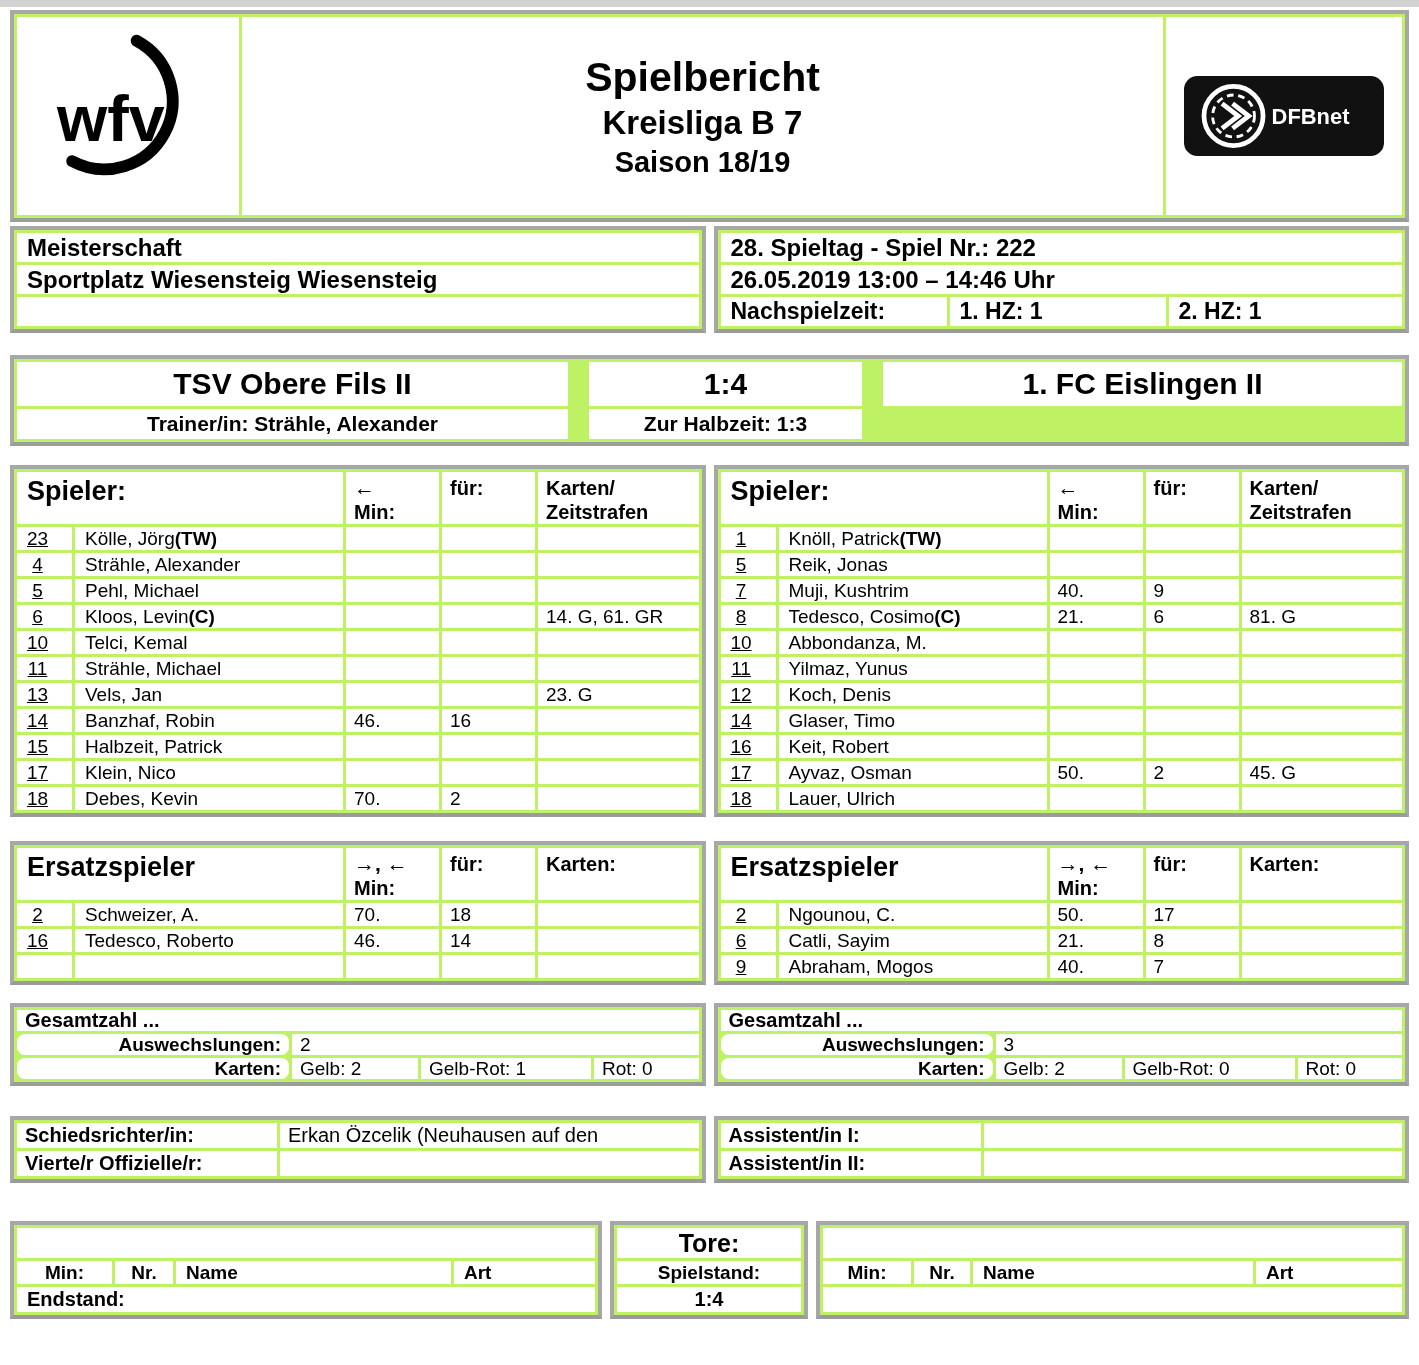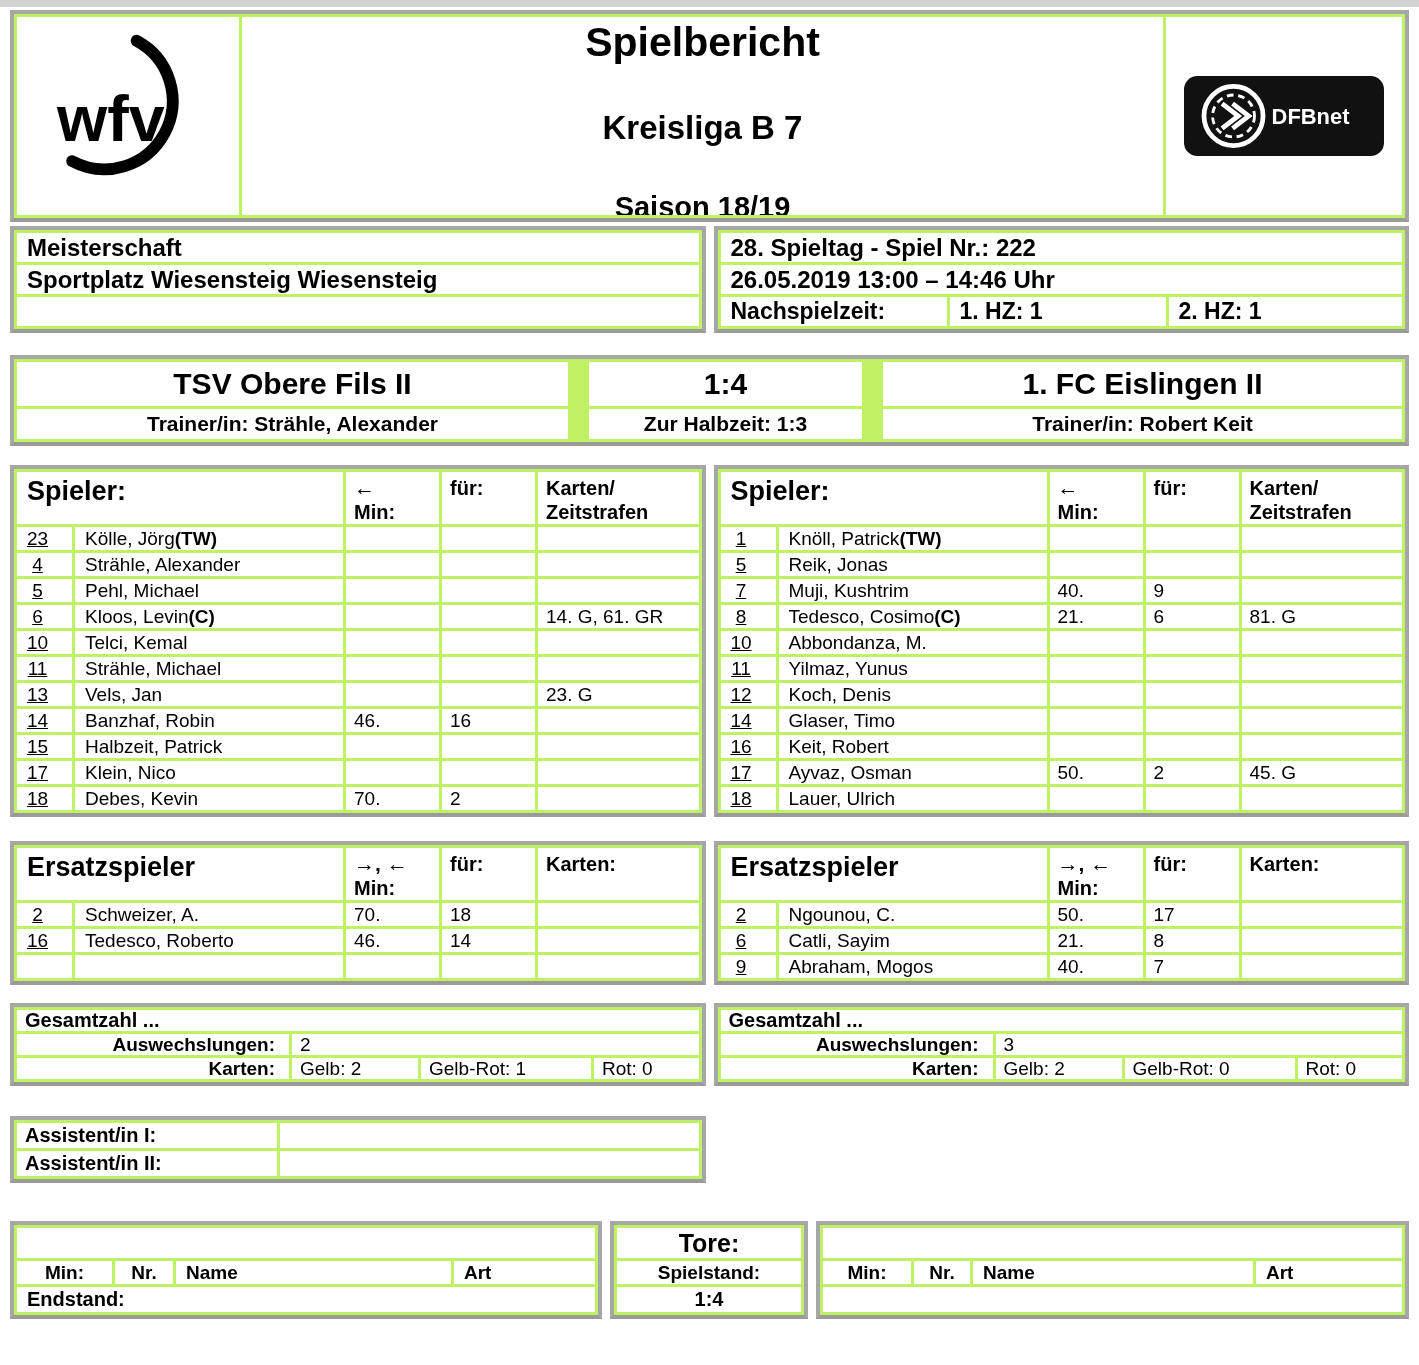--- a/index.html
+++ b/index.html
@@ -21,21 +21,21 @@
     display:flex; flex-direction:column; gap:3px;
   }
   .cell { background:#fff; overflow:hidden; white-space:nowrap; }
 
   
   .header-frame {
     display:grid; grid-template-columns: 222px 1fr 236px; gap:3px;
     height: 212px; margin-bottom: 4px;
   }
   .logo-cell { display:flex; align-items:center; justify-content:center; }
-  .title-cell { display:flex; flex-direction:column; align-items:center; justify-content:space-between;gap:40px; }
+  .title-cell { display:flex; flex-direction:column; align-items:center; justify-content:center; }
   .title-l1 { font-size:41px; font-weight:bold; line-height:50px; }
   .title-l2 { font-size:33px; font-weight:bold; line-height:42px; }
   .title-l3 { font-size:29px; font-weight:bold; line-height:36px; }
   .dfb-cell { display:flex; align-items:center; justify-content:center; }
 
   
   .two-col { display:grid; grid-template-columns:1fr 1fr; gap:8px; }
 
   
   .info-band { margin-bottom:22px; }
@@ -61,21 +61,21 @@
   .pname { padding-left:10px; }
   .pval { padding-left:8px; }
   .arrow-line { font-size:21px; line-height:24px; }
 
   
   .totals-band { margin-bottom:30px; }
   .trow1 { height:21px; line-height:21px; font-size:20px; font-weight:bold; padding-left:8px; }
   .tgrid2 { display:grid; grid-template-columns:272px 1fr; gap:3px; height:21px; }
   .tgrid4 { display:grid; grid-template-columns:272px 126px 170px 1fr; gap:3px; height:21px; }
   .tgrid2 .cell, .tgrid4 .cell { line-height:21px; font-size:19px; padding-left:8px; }
-  .lbl-r { text-align:right; font-weight:bold; padding-right:14px; }
+  .lbl-r { text-align:right; font-weight:bold; padding-right:8px;border-radius:8px; }
 
   
   .officials-band { margin-bottom:38px; }
   .orow { display:grid; grid-template-columns:260px 1fr; gap:3px; height:25px; }
   .orow .cell { line-height:25px; font-size:20px; padding-left:8px; }
   .orow .olbl { font-weight:bold; }
 
   
   .tore-grid { display:grid; grid-template-columns:592px 198px 1fr; gap:8px; }
   .tore-r1 { height:30px; }
@@ -137,21 +137,20 @@
 
   <section class="frame score-frame">
     <div class="score-row score-r1">
       <div class="cell">TSV Obere Fils II</div>
       <div class="cell">1:4</div>
       <div class="cell">1. FC Eislingen II</div>
     </div>
     <div class="score-row score-r2">
       <div class="cell">Trainer/in: Strähle, Alexander</div>
       <div class="cell">Zur Halbzeit: 1:3</div>
-      <div class="cell">Trainer/in: Robert Keit</div>
     </div>
   </section>
 
   <div class="two-col players-band">
     <section class="frame">
       <div class="prow phead">
         <div class="cell main-h">Spieler:</div>
         <div class="cell">
             <div class="arrow-line">←</div>
             <div>Min:</div>
@@ -453,20 +452,30 @@
         <div class="cell">Gelb: 2</div>
         <div class="cell">Gelb-Rot: 0</div>
         <div class="cell">Rot: 0</div>
       </div>
     </section>
   </div>
 
   <div class="two-col officials-band">
     <section class="frame">
       <div class="orow">
+        <div class="cell olbl">Schiedsrichter/in:</div>
+        <div class="cell">Erkan Özcelik (Neuhausen auf den</div>
+      </div>
+      <div class="orow">
+        <div class="cell olbl">Vierte/r Offizielle/r:</div>
+        <div class="cell"></div>
+      </div>
+    </section>
+    <section class="frame">
+      <div class="orow">
         <div class="cell olbl">Assistent/in I:</div>
         <div class="cell"></div>
       </div>
       <div class="orow">
         <div class="cell olbl">Assistent/in II:</div>
         <div class="cell"></div>
       </div>
     </section>
   </div>
 

